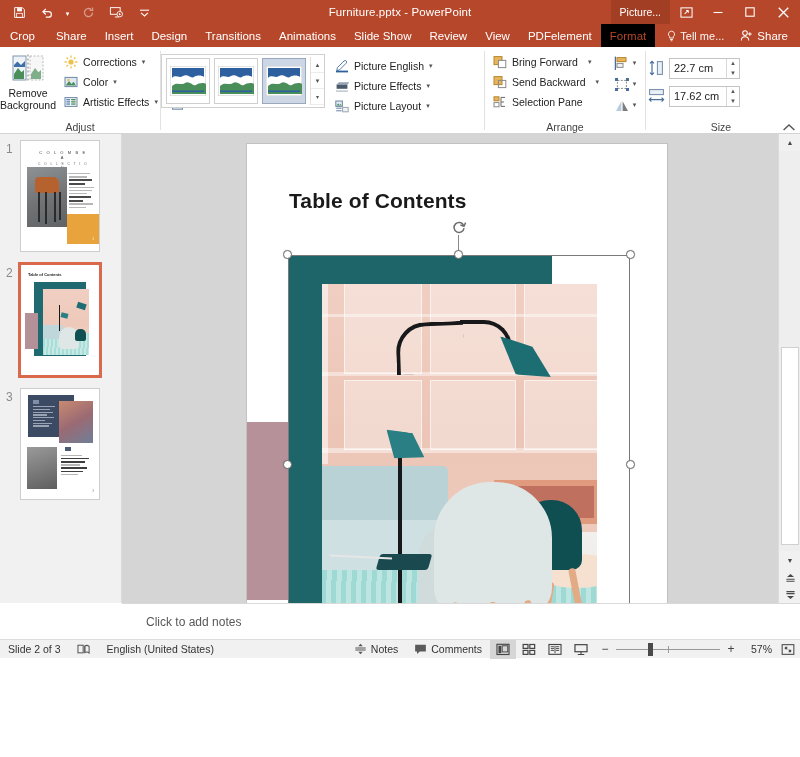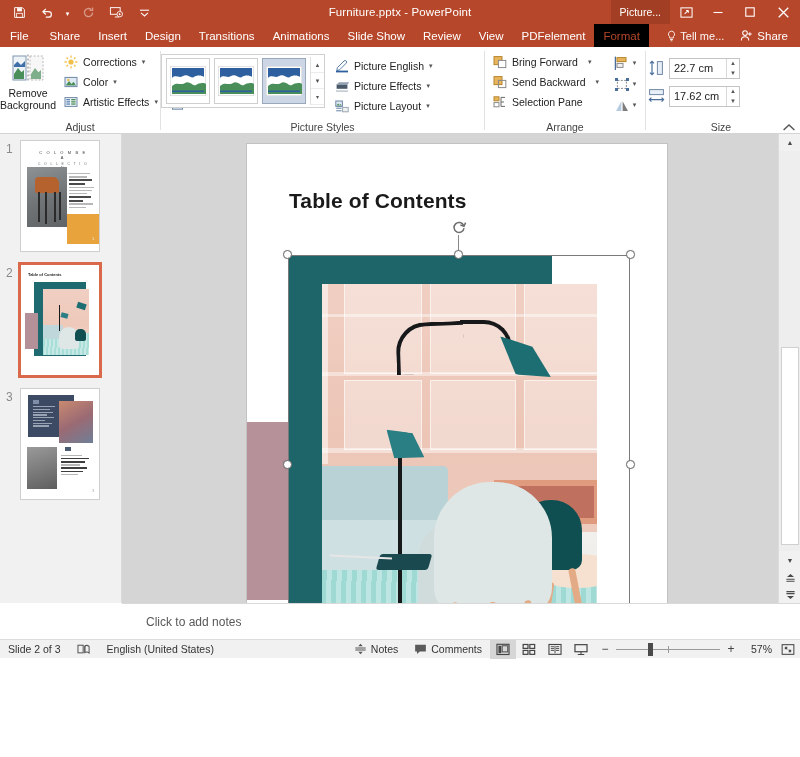--- a/index.html
+++ b/index.html
@@ -317,21 +317,21 @@
       </div>
       <div class="win-btn close">
         <svg width="13" height="13" viewBox="0 0 12 12">
             <path d="M1.6 1.6 10.4 10.4M10.4 1.6 1.6 10.4" stroke="#fff" stroke-width="1.2"></path>
           </svg>
       </div>
     </div>
   </div>
 
   <div class="tabsrow">
-    <div class="tab file">File</div>
+    <div class="tab file">Crop</div>
     <div class="tab">Share</div>
     <div class="tab">Insert</div>
     <div class="tab">Design</div>
     <div class="tab">Transitions</div>
     <div class="tab">Animations</div>
     <div class="tab">Slide Show</div>
     <div class="tab">Review</div>
     <div class="tab">View</div>
     <div class="tab">PDFelement</div>
     <div class="tab active">Format</div>
@@ -525,21 +525,20 @@
                     <rect x="7.6" y="8.4" width="5.6" height="4.4" fill="#f1f1f1" stroke="#9aa7b4" stroke-width="1"></rect>
                     <rect x="1.2" y="8.6" width="5.4" height="1.4" fill="#8fa5bd"></rect>
                     <rect x="1.2" y="11" width="5.4" height="1.4" fill="#8fa5bd"></rect>
                   </svg>
               </span>
               <span>Picture Layout</span>
               <span class="caret">▾</span>
             </div>
           </div>
         </div>
-        <div class="grp-label">Picture Styles</div>
       </div>
 
       <div class="grp-sep"></div>
 
       <div class="grp" style="width:160px">
         <div class="grp-body">
           <div class="stack" style="margin-left:4px">
             <div class="smallrow">
               <span class="ic">
                 <svg width="14" height="14" viewBox="0 0 14 14">

